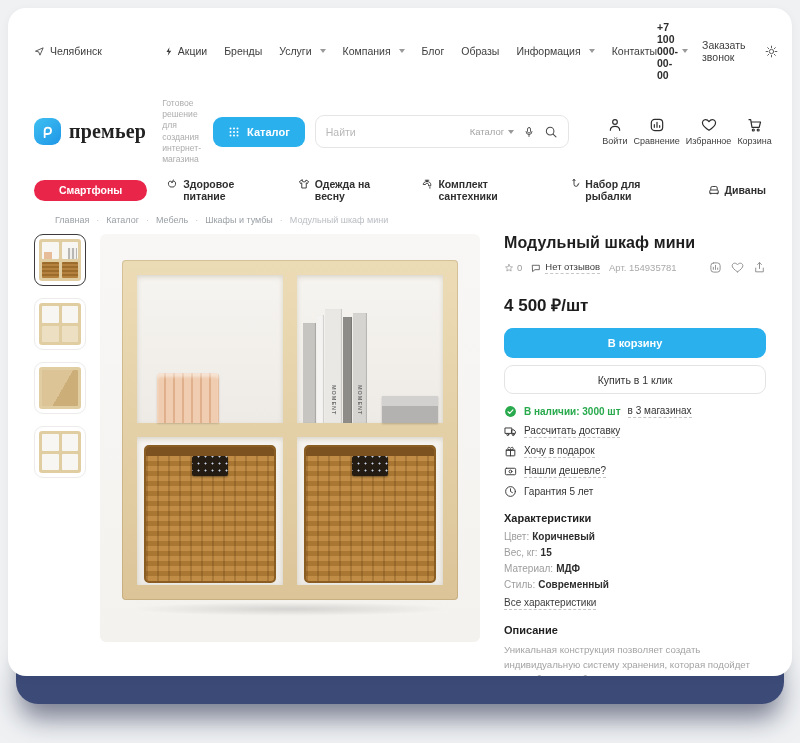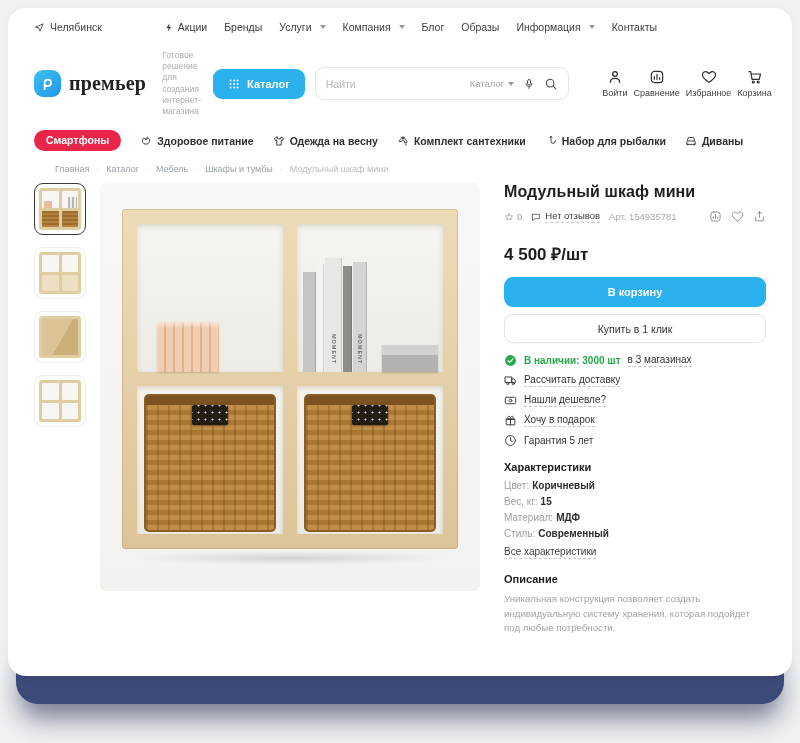--- a/index.html
+++ b/index.html
@@ -45,21 +45,21 @@
   .search input { flex:1; border:none; outline:none; font-size:10.5px; color:#333; font-family:inherit; min-width:0; }
   .search input::placeholder { color:#b8b8b8; }
   .search-scope { font-size:9.5px; color:#a5a5a5; display:flex; align-items:center; cursor:pointer; white-space:nowrap; }
   .search .tool { color:#4a4a4a; cursor:pointer; }
   .actions { display:flex; gap:6px; margin-left:33px; }
   .action { display:flex; flex-direction:column; align-items:center; gap:3px; font-size:9px; color:#3e3e3e; cursor:pointer; }
   .action svg { color:#2e2e2e; }
 
   
   .catnav { display:flex; align-items:center; gap:19px; margin-top:13px; font-size:10.5px; font-weight:600; color:#2f2f2f; }
-  .pill { background:#e9254a; color:#fff; padding:4px 12px 5px; border-radius:20px; font-size:10.5px; font-weight:700; cursor:pointer; }
+  .pill { background:#e9254a; color:#fff; padding:4px 25px 5px; border-radius:20px; font-size:10.5px; font-weight:700; cursor:pointer; }
   .catnav .cat { display:flex; gap:5px; }
   .catnav .cat svg { color:#2f2f2f; }
 
   
   .breadcrumb { display:flex; align-items:center; list-style:none; margin-top:13px; font-size:9px; color:#9aa0a6;padding-left:21px; }
   .breadcrumb li + li::before { content:"·"; margin:0 7px; color:#c4c8cc; }
   .breadcrumb li:last-child { color:#b9bdc2; }
 
   
   .main { display:flex; margin-top:9px; }
@@ -181,20 +181,33 @@
             <span>Образы</span>
           </a>
         <a>
             <span>Информация</span>
             <span class="caret"></span>
           </a>
         <a>
             <span>Контакты</span>
           </a>
       </nav>
+      <div class="top-right">
+        <a class="phone">
+          <span>+7 100 000-00-00</span>
+          <span class="caret"></span>
+        </a>
+        <a><span>Заказать звонок</span></a>
+        <span class="sun">
+          <svg class="ic" width="13" height="13" viewBox="0 0 24 24">
+              <circle cx="12" cy="12" r="4"></circle>
+              <path d="M12 2v3M12 19v3M2 12h3M19 12h3M4.9 4.9 7 7M17 17l2.1 2.1M19.1 4.9 17 7M7 17l-2.1 2.1"></path>
+            </svg>
+        </span>
+      </div>
     </div>
 
     <div class="header">
       <div class="logo">
         <span class="logo-badge">
           <svg width="17" height="17" viewBox="0 0 24 24">
               <path d="M8 20 V11 a4.5 4.5 0 1 1 4.5 4.5 H10" stroke="#fff" stroke-width="2.6" fill="none" stroke-linecap="round"></path>
             </svg>
         </span>
         <span class="logo-name">премьер</span>
@@ -461,34 +474,34 @@
                   <path d="M2.5 5.5h12v10h-12zM14.5 9h4l2.5 3v3.5h-6.5z"></path>
                   <circle cx="7" cy="17.8" r="1.8"></circle>
                   <circle cx="17" cy="17.8" r="1.8"></circle>
                 </svg>
             </span>
             <a class="dashed">Рассчитать доставку</a>
           </div>
           <div class="inforow">
             <span>
               <svg class="ic" width="13" height="13" viewBox="0 0 24 24" stroke-width="1.6">
+                  <rect x="4" y="9.5" width="16" height="10.5" rx="1"></rect>
+                  <path d="M4 9.5h16M12 9.5V20M12 9.5C8 9.5 7 7.5 7 6s2-3 5 0c3-3 5-1.5 5 0s-1 3.5-5 3.5z"></path>
+                </svg>
+            </span>
+            <a class="dashed">Хочу в подарок</a>
+          </div>
+          <div class="inforow">
+            <span>
+              <svg class="ic" width="13" height="13" viewBox="0 0 24 24" stroke-width="1.6">
                   <rect x="2.5" y="6" width="19" height="12" rx="2"></rect>
                   <circle cx="12" cy="12" r="2.6"></circle>
                 </svg>
             </span>
             <a class="dashed">Нашли дешевле?</a>
-          </div>
-          <div class="inforow">
-            <span>
-              <svg class="ic" width="13" height="13" viewBox="0 0 24 24" stroke-width="1.6">
-                  <rect x="4" y="9.5" width="16" height="10.5" rx="1"></rect>
-                  <path d="M4 9.5h16M12 9.5V20M12 9.5C8 9.5 7 7.5 7 6s2-3 5 0c3-3 5-1.5 5 0s-1 3.5-5 3.5z"></path>
-                </svg>
-            </span>
-            <a class="dashed">Хочу в подарок</a>
           </div>
           <div class="inforow">
             <span>
               <svg class="ic" width="13" height="13" viewBox="0 0 24 24" stroke-width="1.8">
                   <circle cx="12" cy="12" r="9"></circle>
                   <path d="M12 7v5l3.5 2"></path>
                 </svg>
             </span>
             <span>Гарантия 5 лет</span>
           </div>

